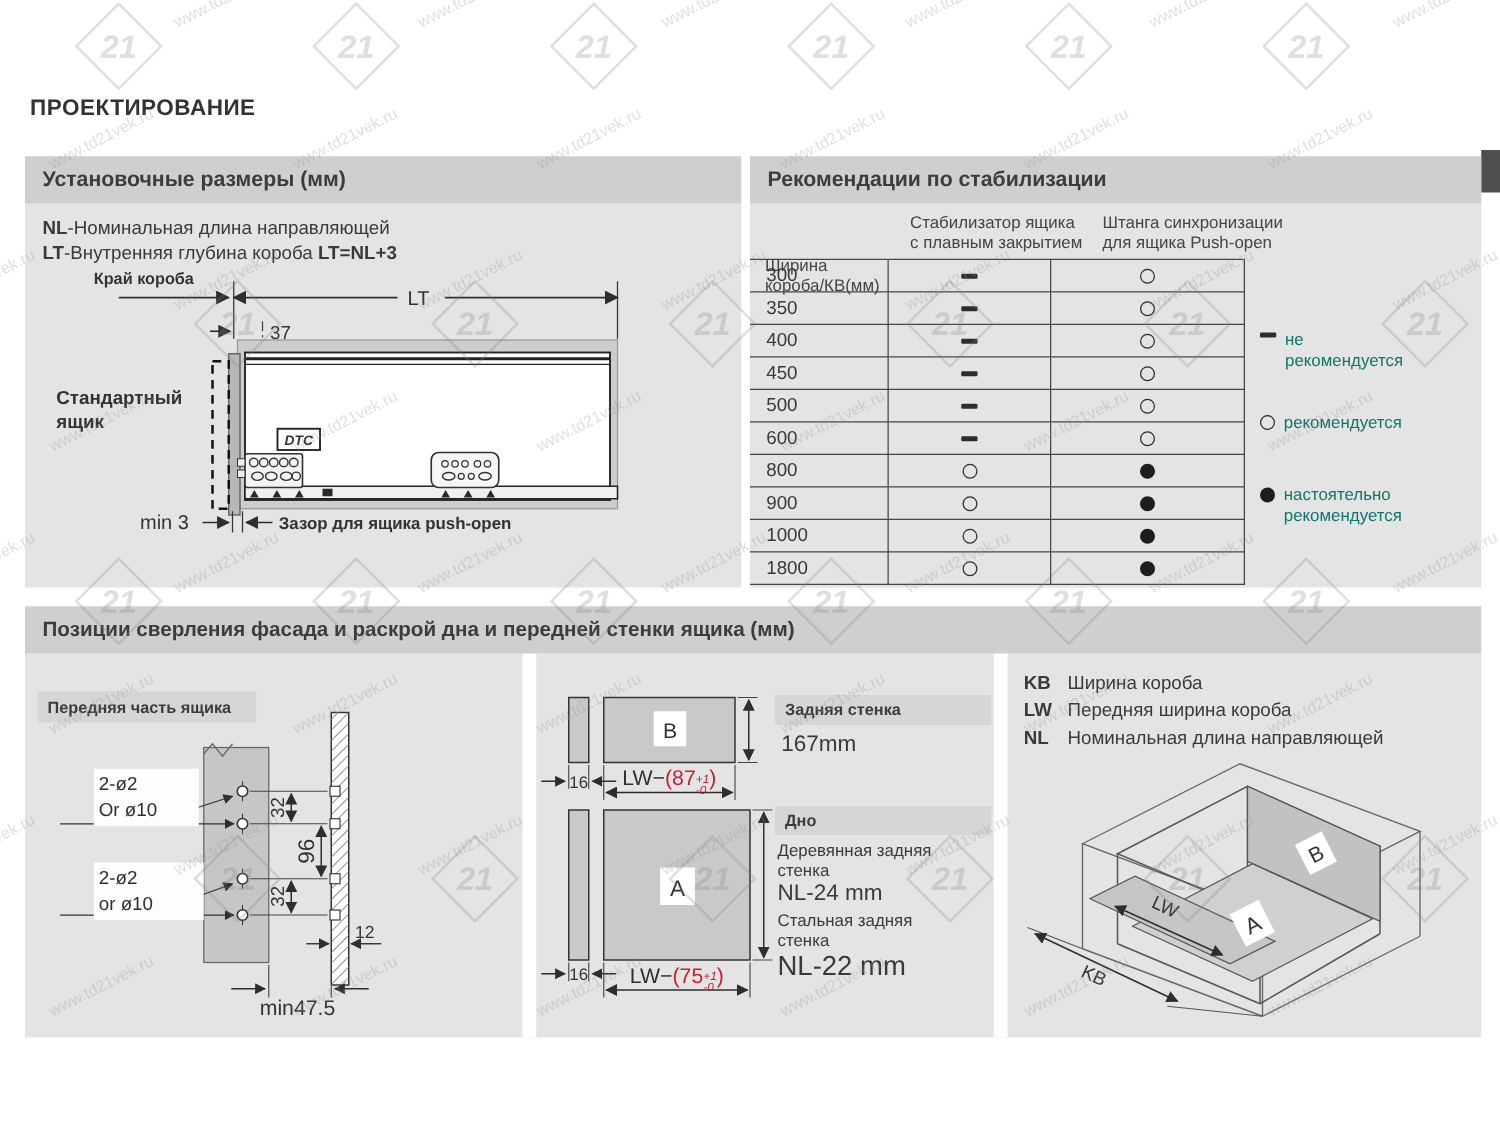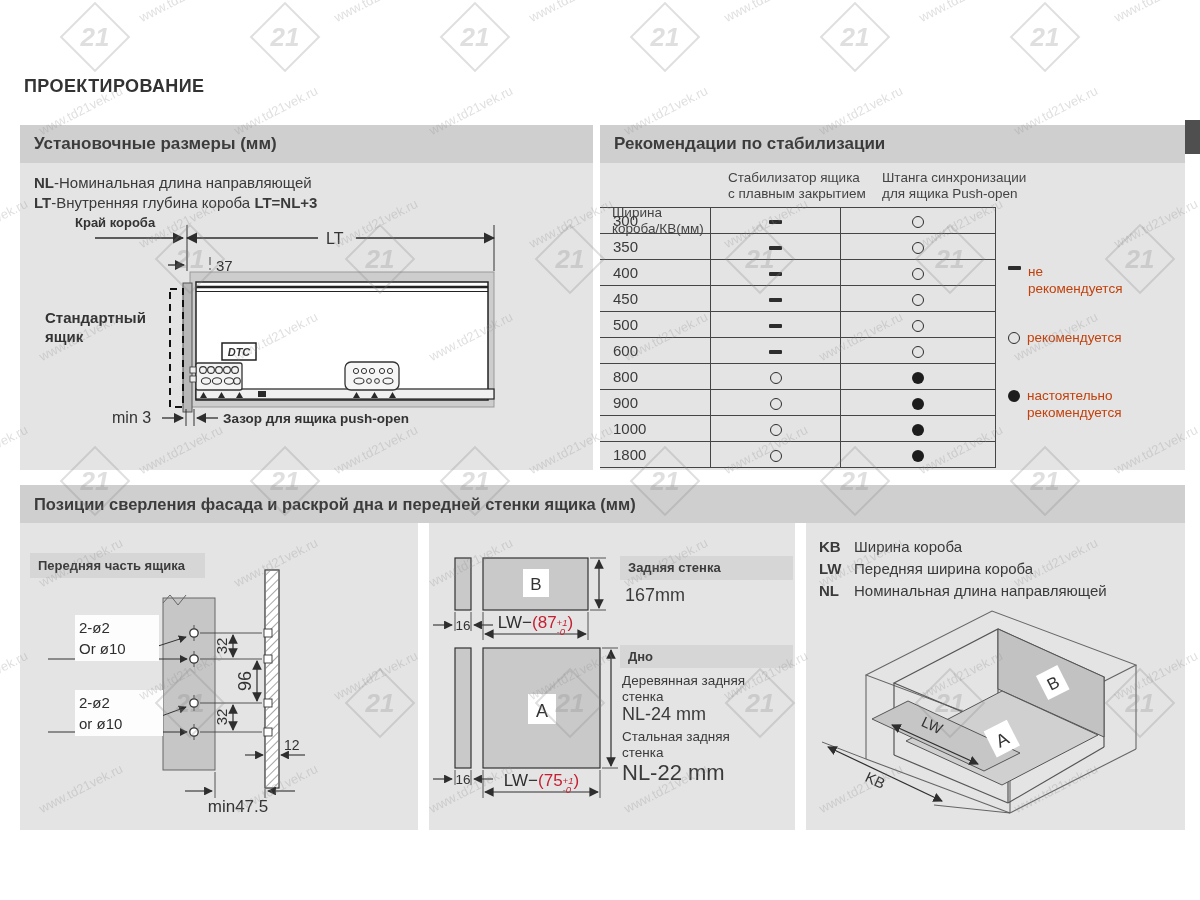--- a/index.html
+++ b/index.html
@@ -29,21 +29,21 @@
   .stab-table{border-top:1px solid #454545;padding-left:21px;}
   .stab-table td{border-bottom:1px solid #454545;border-right:1px solid #454545;height:25px;
                  font-size:15px;color:#3a3a3a;text-align:center;padding:0;}
   .stab-table td.col-w{text-align:left;padding-left:13px;width:97px;}
   .stab-table td.col-s{width:129px;}
   .stab-table td.col-r{width:154px;}
   .sym{display:inline-block;vertical-align:middle;}
   .sym-dash{width:13px;height:4px;background:#2d2d2d;border-radius:1px;}
   .sym-circle{width:10px;height:10px;border:1.7px solid #2d2d2d;border-radius:50%;background:transparent;}
   .sym-filled{width:12px;height:12px;border-radius:50%;background:#1d1d1d;}
-  .legend-item{position:absolute;display:flex;gap:7px;font-size:13.5px;line-height:17px;color:#c2410c;}
+  .legend-item{position:absolute;display:flex;gap:7px;font-size:13.5px;line-height:17px;color:#0f766e;}
   .legend-item .lbl{white-space:pre-line;}
   .legend-item .sym{margin-top:3px;flex:none;}
 
   
   .sub{position:absolute;top:0;bottom:0;}
   .vgap{position:absolute;top:0;bottom:0;width:11px;background:#fff;}
   .gray-tag{position:absolute;background:#d6d6d6;font-size:13px;font-weight:bold;color:#3c3c3c;
             line-height:25px;padding-left:8px;box-sizing:border-box;}
   .note-box{position:absolute;background:#fdfdfd;font-size:15px;line-height:21px;color:#2f2f2f;
             padding:2px 4px;box-sizing:border-box;}

